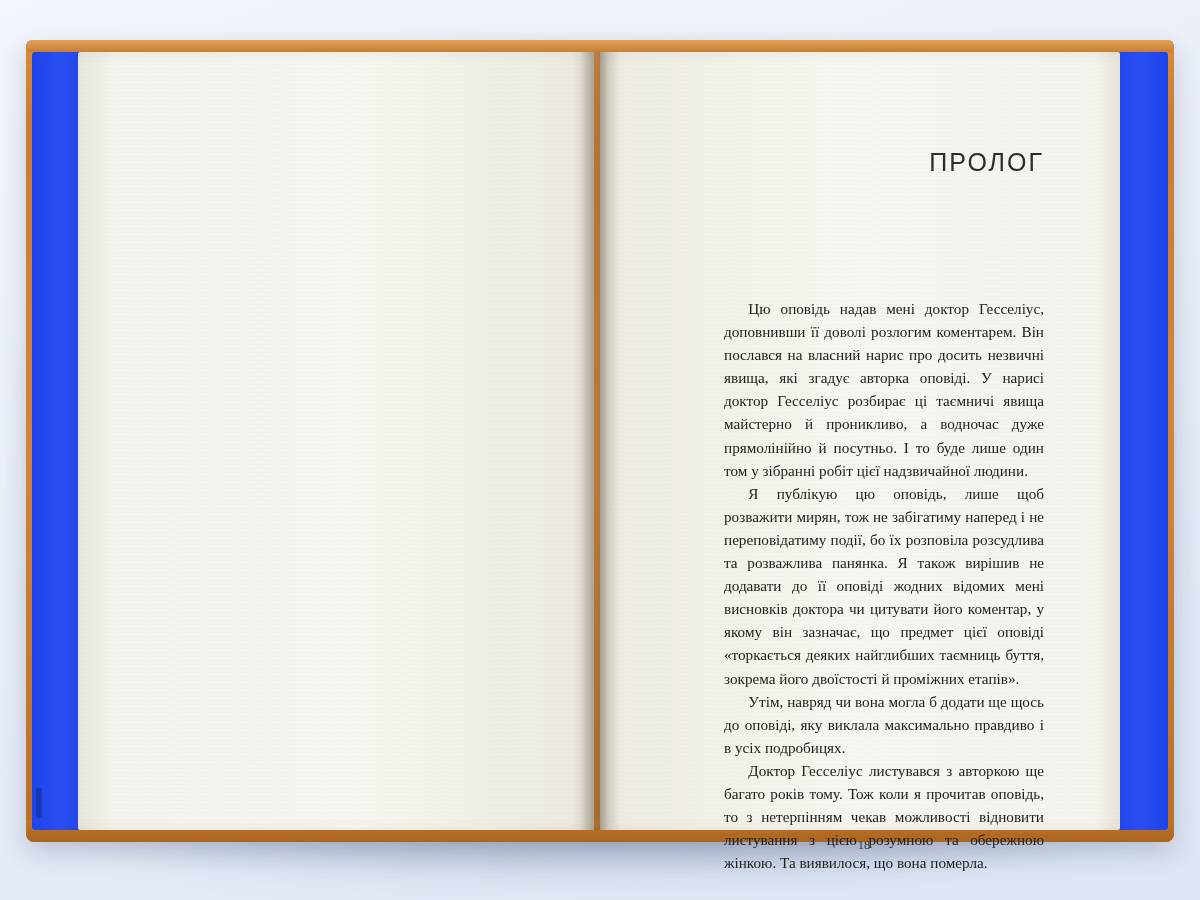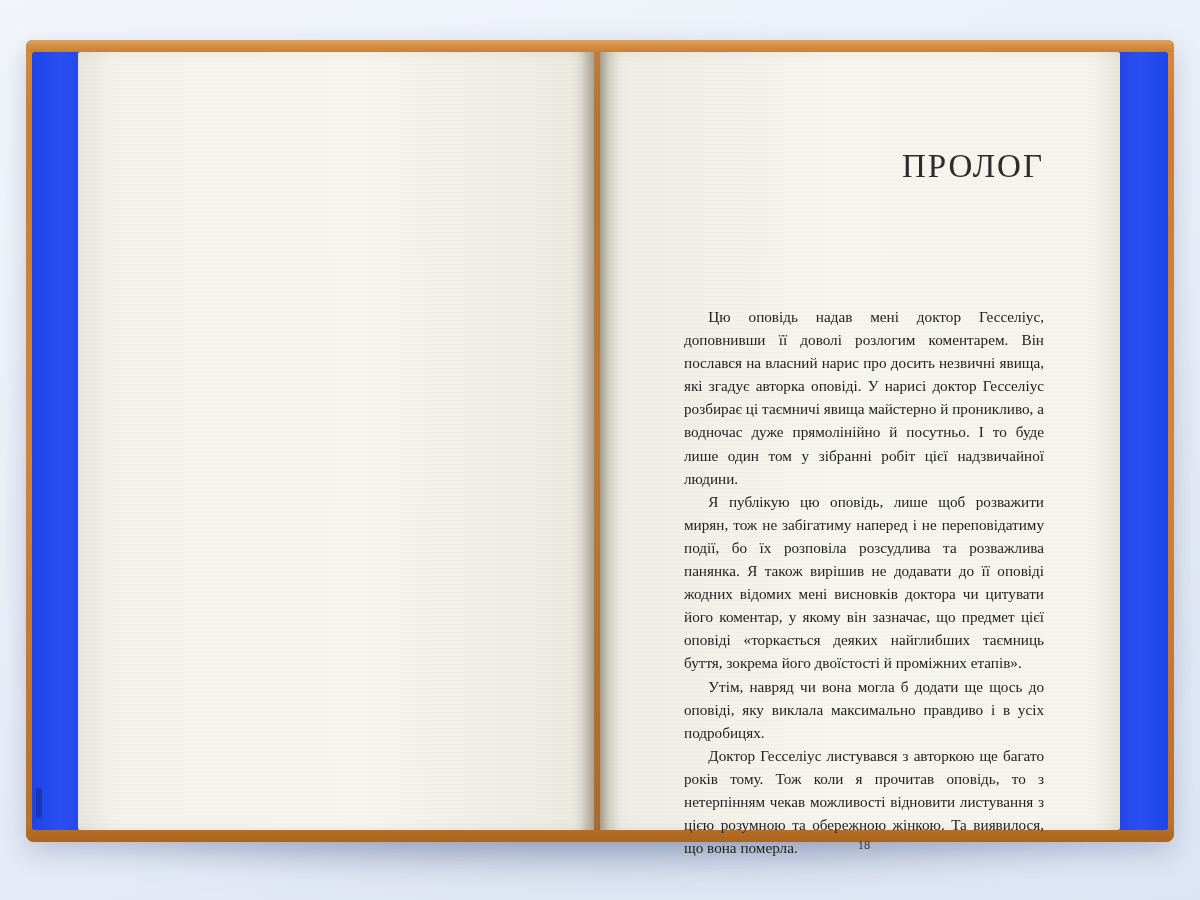--- a/index.html
+++ b/index.html
@@ -127,36 +127,37 @@
 
   
   .page-content {
     position: absolute;
     left: 84px;
     top: 96px;
     width: 360px;
     height: 640px;
   }
   .chapter-title {
-    font-family: Liberation Serif, serif;
-    font-size: 33px;
+    font-family: Liberation Sans, sans-serif;
+    font-size: 25px;
     letter-spacing: 2px;
     color: #2c2c2c;
     text-align: right;
     font-weight: 400;
     margin: 0;
   }
   .body-text {
     margin-top: 120px;
     font-family: "Liberation Serif", serif;
     font-size: 15.2px;
     line-height: 1.52;
     color: #22211f;
     text-align: justify;
     hyphens: auto;
+    margin-left: 40px;
   }
   .body-text p {
     margin: 0;
     text-indent: 1.6em;
   }
   .folio {
     position: absolute;
     left: 0;
     top: 690px;
     width: 360px;

